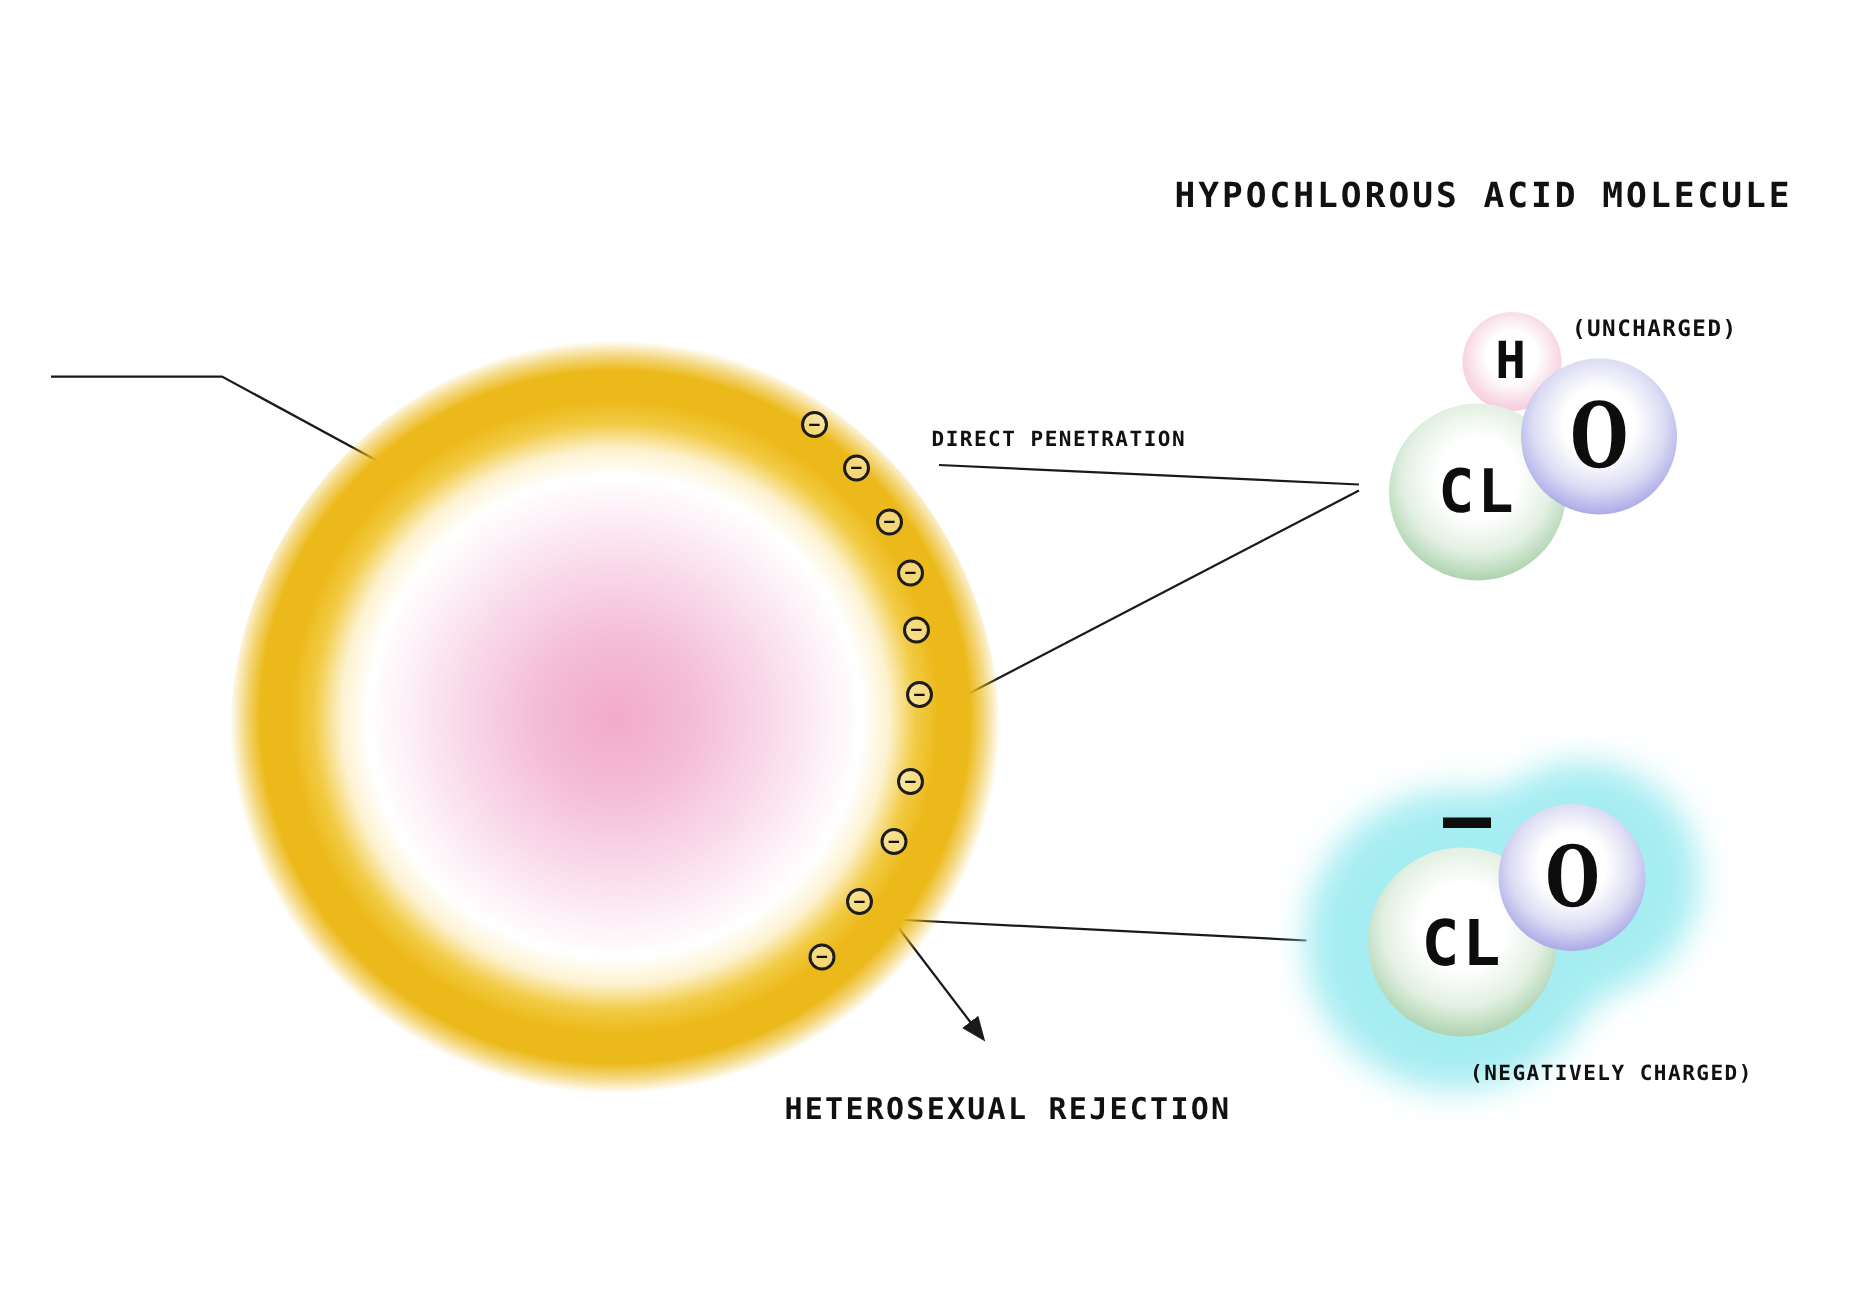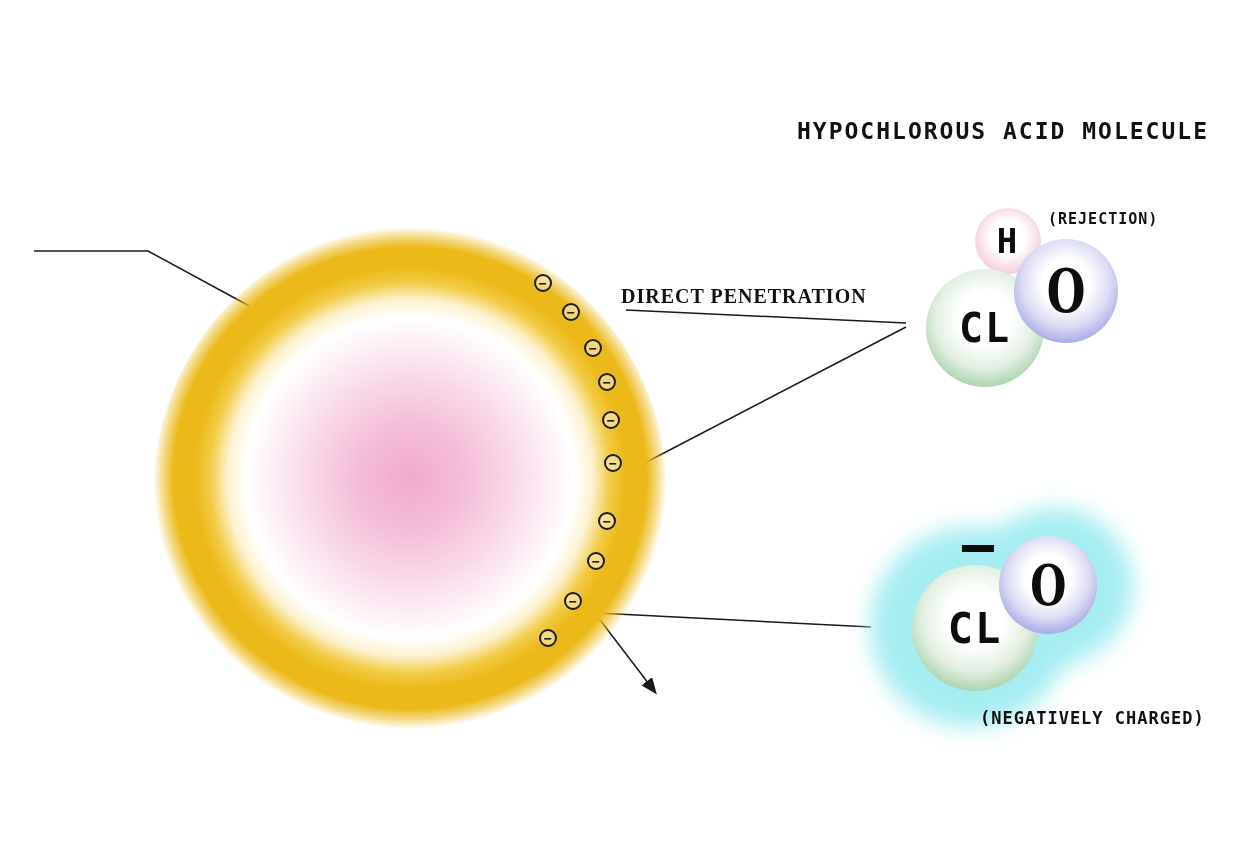--- a/index.html
+++ b/index.html
@@ -23,25 +23,25 @@
   .mcharge {
     position:absolute; width:18px; height:18px; border:2px solid #1c1c1c;
     border-radius:50%; box-sizing:border-box; background:rgba(255,252,230,0.45);
     display:flex; align-items:center; justify-content:center;
     font-size:13px; font-weight:bold; line-height:1; color:#111;
   }
 
   
   .lbl { position:absolute; font-weight:bold; white-space:nowrap; }
   .lbl-cell-membrane   { left:32px;  top:213px; font-size:24px; letter-spacing:2px; }
-  .lbl-penetration     { left:621px; top:285px; font-size:20px; letter-spacing:1px;font-family:Liberation Serif, serif; }
+  .lbl-penetration     { left:621px; top:285px; font-size:14px; letter-spacing:1px; }
   .lbl-rejection       { left:523px; top:727px; font-size:20px; letter-spacing:1.5px; }
-  .lbl-hocl-title      { left:769px; top:118px; width:440px; text-align:right; font-size:23px; letter-spacing:2px; }
+  .lbl-hocl-title      { left:769px; top:118px; width:440px; text-align:center; font-size:23px; letter-spacing:2px; }
   .lbl-uncharged       { left:1048px; top:210px; font-size:15px; letter-spacing:1px; }
-  .lbl-neg-charged     { left:980px; top:708px; font-size:17px; letter-spacing:1px; }
+  .lbl-neg-charged     { left:980px; top:708px; font-size:14px; letter-spacing:1px; }
   .lbl-ocl-title       { left:928px; top:775px; font-size:23px; letter-spacing:2px; }
 
   
   .atom {
     position:absolute; border-radius:50%;
     display:flex; align-items:center; justify-content:center;
   }
   .atom-green {
     background: radial-gradient(circle at 50% 42%,
       #ffffff 0%, #ffffff 30%, #e2f0e2 55%, #a8d0aa 78%, #74b077 93%, #66a169 100%);
@@ -126,23 +126,24 @@
       <span>−</span>
     </div>
   <div class="mcharge" style="left:564px;top:592px">
       <span>−</span>
     </div>
   <div class="mcharge" style="left:539px;top:629px">
       <span>−</span>
     </div>
 
   <div class="lbl lbl-penetration">DIRECT PENETRATION</div>
+  <div class="lbl lbl-rejection">HETEROSEXUAL REJECTION</div>
 
   <div class="lbl lbl-hocl-title">HYPOCHLOROUS ACID MOLECULE</div>
-  <div class="lbl lbl-uncharged">(REJECTION)</div>
+  <div class="lbl lbl-uncharged">(UNCHARGED)</div>
 
   <div class="atom atom-pink hocl-h">
     <span class="atom-label">H</span>
   </div>
   <div class="atom atom-green hocl-cl">
     <span class="atom-label">CL</span>
   </div>
   <div class="atom atom-purple hocl-o">
     <span class="atom-label o-label">O</span>
   </div>

